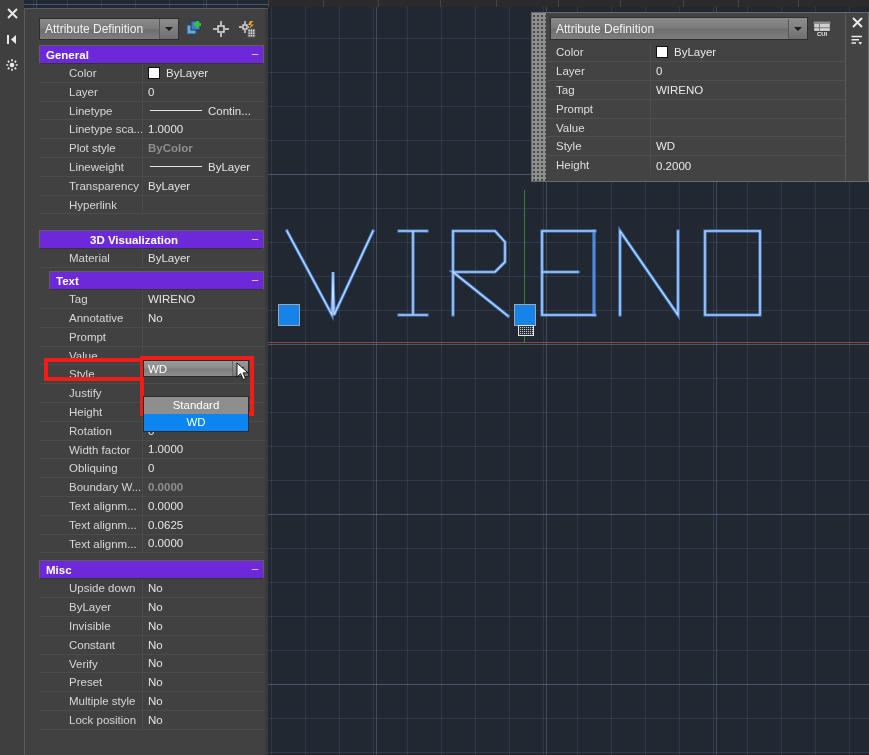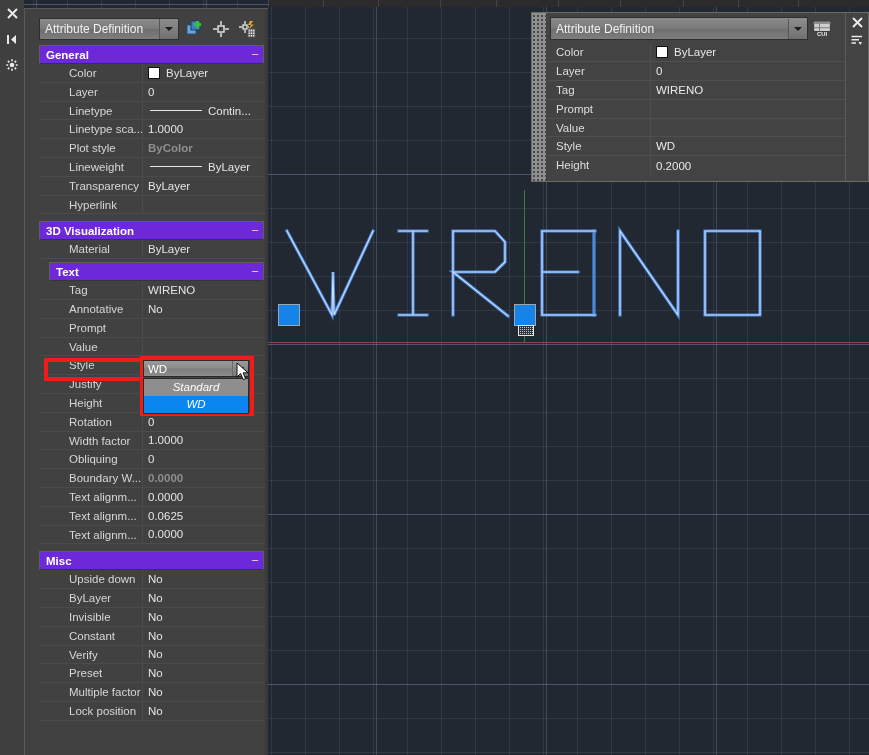--- a/index.html
+++ b/index.html
@@ -229,26 +229,25 @@
     display: flex; align-items: center; justify-content: center;
   }
   #style-combo .sc-arrow i {
     width: 0; height: 0;
     border-left: 3px solid transparent;
     border-right: 3px solid transparent;
     border-top: 4px solid #161616;
   }
   #style-list {
     position: absolute;
-    left: 143px; top: 378px;
+    left: 143px; top: 396px;
     width: 106px;
     border: 1px solid #2a2a2a;
     box-sizing: border-box;
     z-index: 14;
-    font-style: italic;
   }
   #style-list .opt {
     height: 17px;
     line-height: 17px;
     text-align: center;
     font-size: 11.5px;
     color: #ffffff;
     background: #8e8e8e;
   }
   #style-list .opt.sel {
@@ -500,21 +499,21 @@
   </div>
   <div class="prow">
     <span class="pname">Transparency</span>
     <span class="pval">ByLayer</span>
   </div>
   <div class="prow">
     <span class="pname">Hyperlink</span>
     <span class="pval"></span>
   </div>
 
-  <div class="section-hdr" style="margin-top:7px;">
+  <div class="section-hdr" style="margin-top:16px;padding-left:44px;">
     <span class="s-title">3D Visualization</span>
     <span class="s-collapse">−</span>
   </div>
   <div class="prow">
     <span class="pname">Material</span>
     <span class="pval">ByLayer</span>
   </div>
 
   <div class="section-hdr" style="margin-top:3px;margin-left:24px;">
     <span class="s-title">Text</span>
@@ -599,21 +598,21 @@
   </div>
   <div class="prow">
     <span class="pname">Verify</span>
     <span class="pval">No</span>
   </div>
   <div class="prow">
     <span class="pname">Preset</span>
     <span class="pval">No</span>
   </div>
   <div class="prow">
-    <span class="pname">Multiple factor</span>
+    <span class="pname">Multiple style</span>
     <span class="pval">No</span>
   </div>
   <div class="prow">
     <span class="pname">Lock position</span>
     <span class="pval">No</span>
   </div>
 
   <div id="props-scrollzone"></div>
 </div>
 

